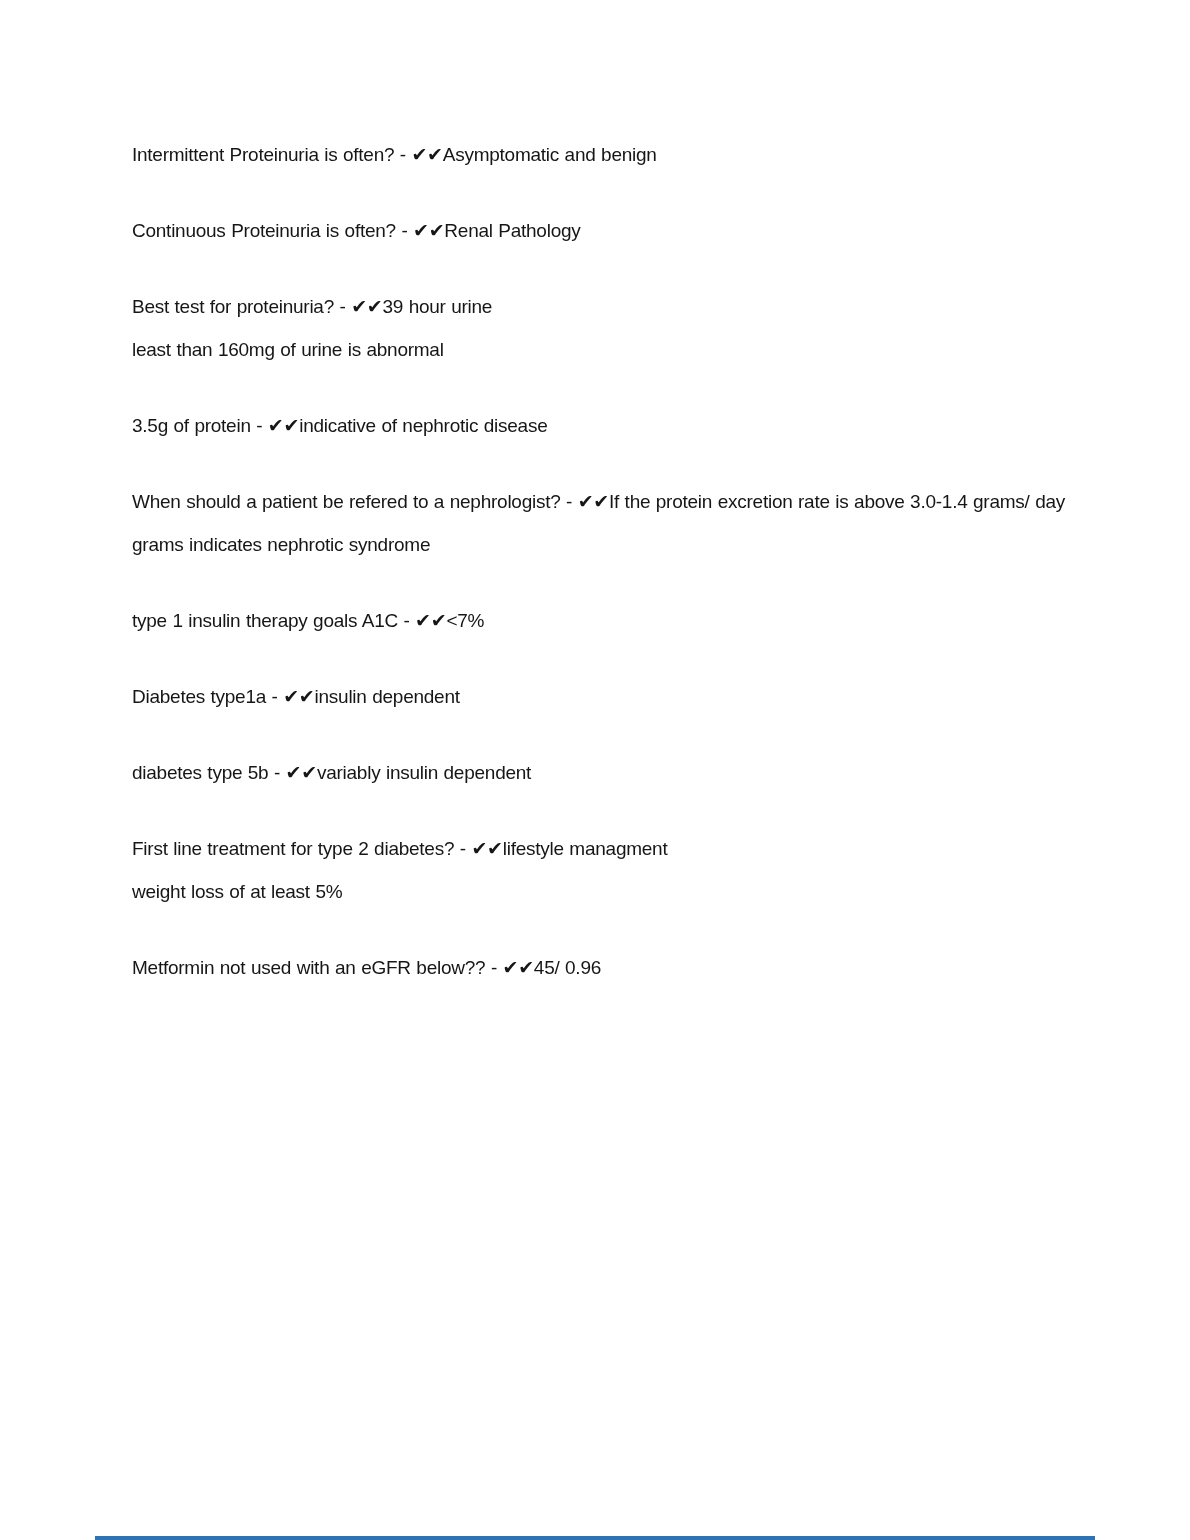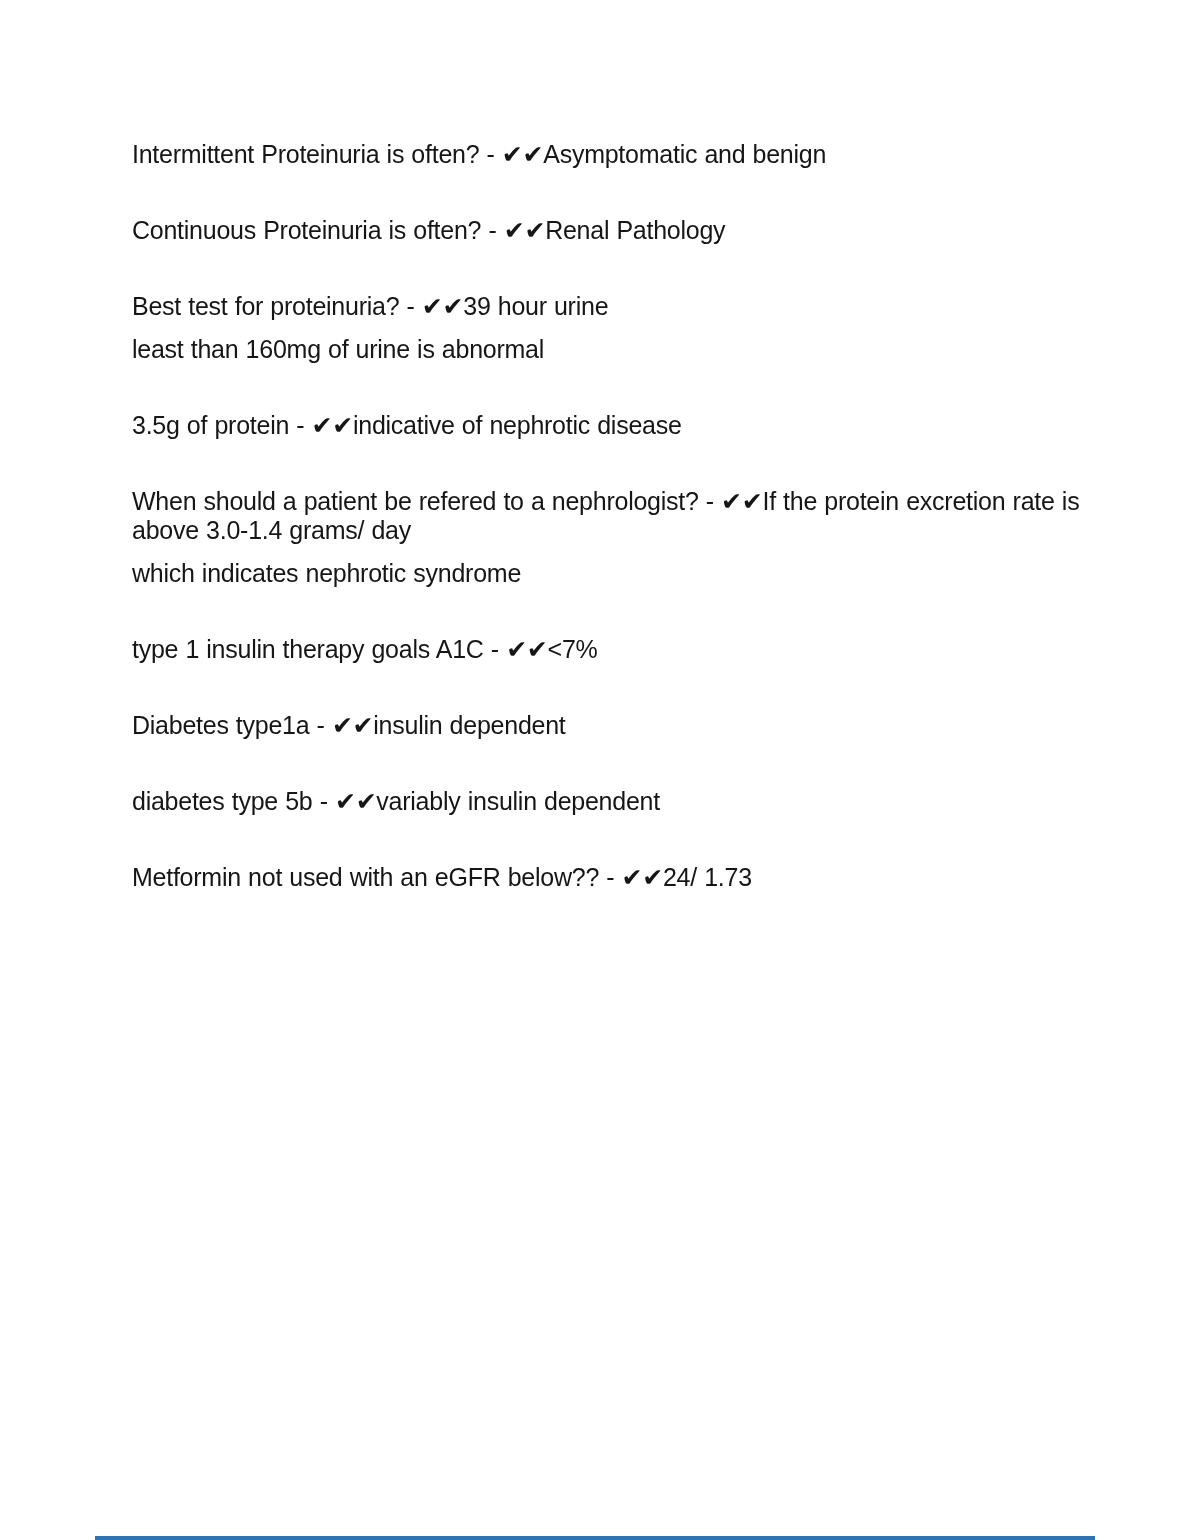--- a/index.html
+++ b/index.html
@@ -18,21 +18,21 @@
     position: absolute;
     inset: 0;
     background: #ffffff;
   }
   .content {
     position: absolute;
     left: 132px;
     top: 140px;
     width: 980px;
     color: #161616;
-    font-size: 25px;
+    font-size: 19px;
     line-height: 29px;
     letter-spacing: -0.25px;
   }
   .qa-block {
     margin: 0 0 47px 0;
   }
   .para {
     margin: 0 0 14px 0;
     padding: 0;
     white-space: normal;
@@ -59,29 +59,33 @@
       </div>
       <div class="qa-block">
         <p class="para">Best test for proteinuria? - ✔✔39 hour urine</p>
         <p class="para">least than 160mg of urine is abnormal</p>
       </div>
       <div class="qa-block">
         <p class="para">3.5g of protein - ✔✔indicative of nephrotic disease</p>
       </div>
       <div class="qa-block">
         <p class="para">When should a patient be refered to a nephrologist? - ✔✔If the protein excretion rate is above 3.0-1.4 grams/ day</p>
-        <p class="para">which indicates nephrotic syndrome</p>
+        <p class="para">grams indicates nephrotic syndrome</p>
       </div>
       <div class="qa-block">
         <p class="para">type 1 insulin therapy goals A1C - ✔✔&lt;7%</p>
       </div>
       <div class="qa-block">
         <p class="para">Diabetes type1a - ✔✔insulin dependent</p>
       </div>
       <div class="qa-block">
         <p class="para">diabetes type 5b - ✔✔variably insulin dependent</p>
       </div>
       <div class="qa-block">
-        <p class="para">Metformin not used with an eGFR below?? - ✔✔24/ 1.73</p>
+        <p class="para">First line treatment for type 2 diabetes? - ✔✔lifestyle managment</p>
+        <p class="para">weight loss of at least 5%</p>
+      </div>
+      <div class="qa-block">
+        <p class="para">Metformin not used with an eGFR below?? - ✔✔45/ 0.96</p>
       </div>
     </div>
   <div class="bottom-rule" style="background: rgb(46, 116, 181);"></div>
 </div>
 
 </body></html>

